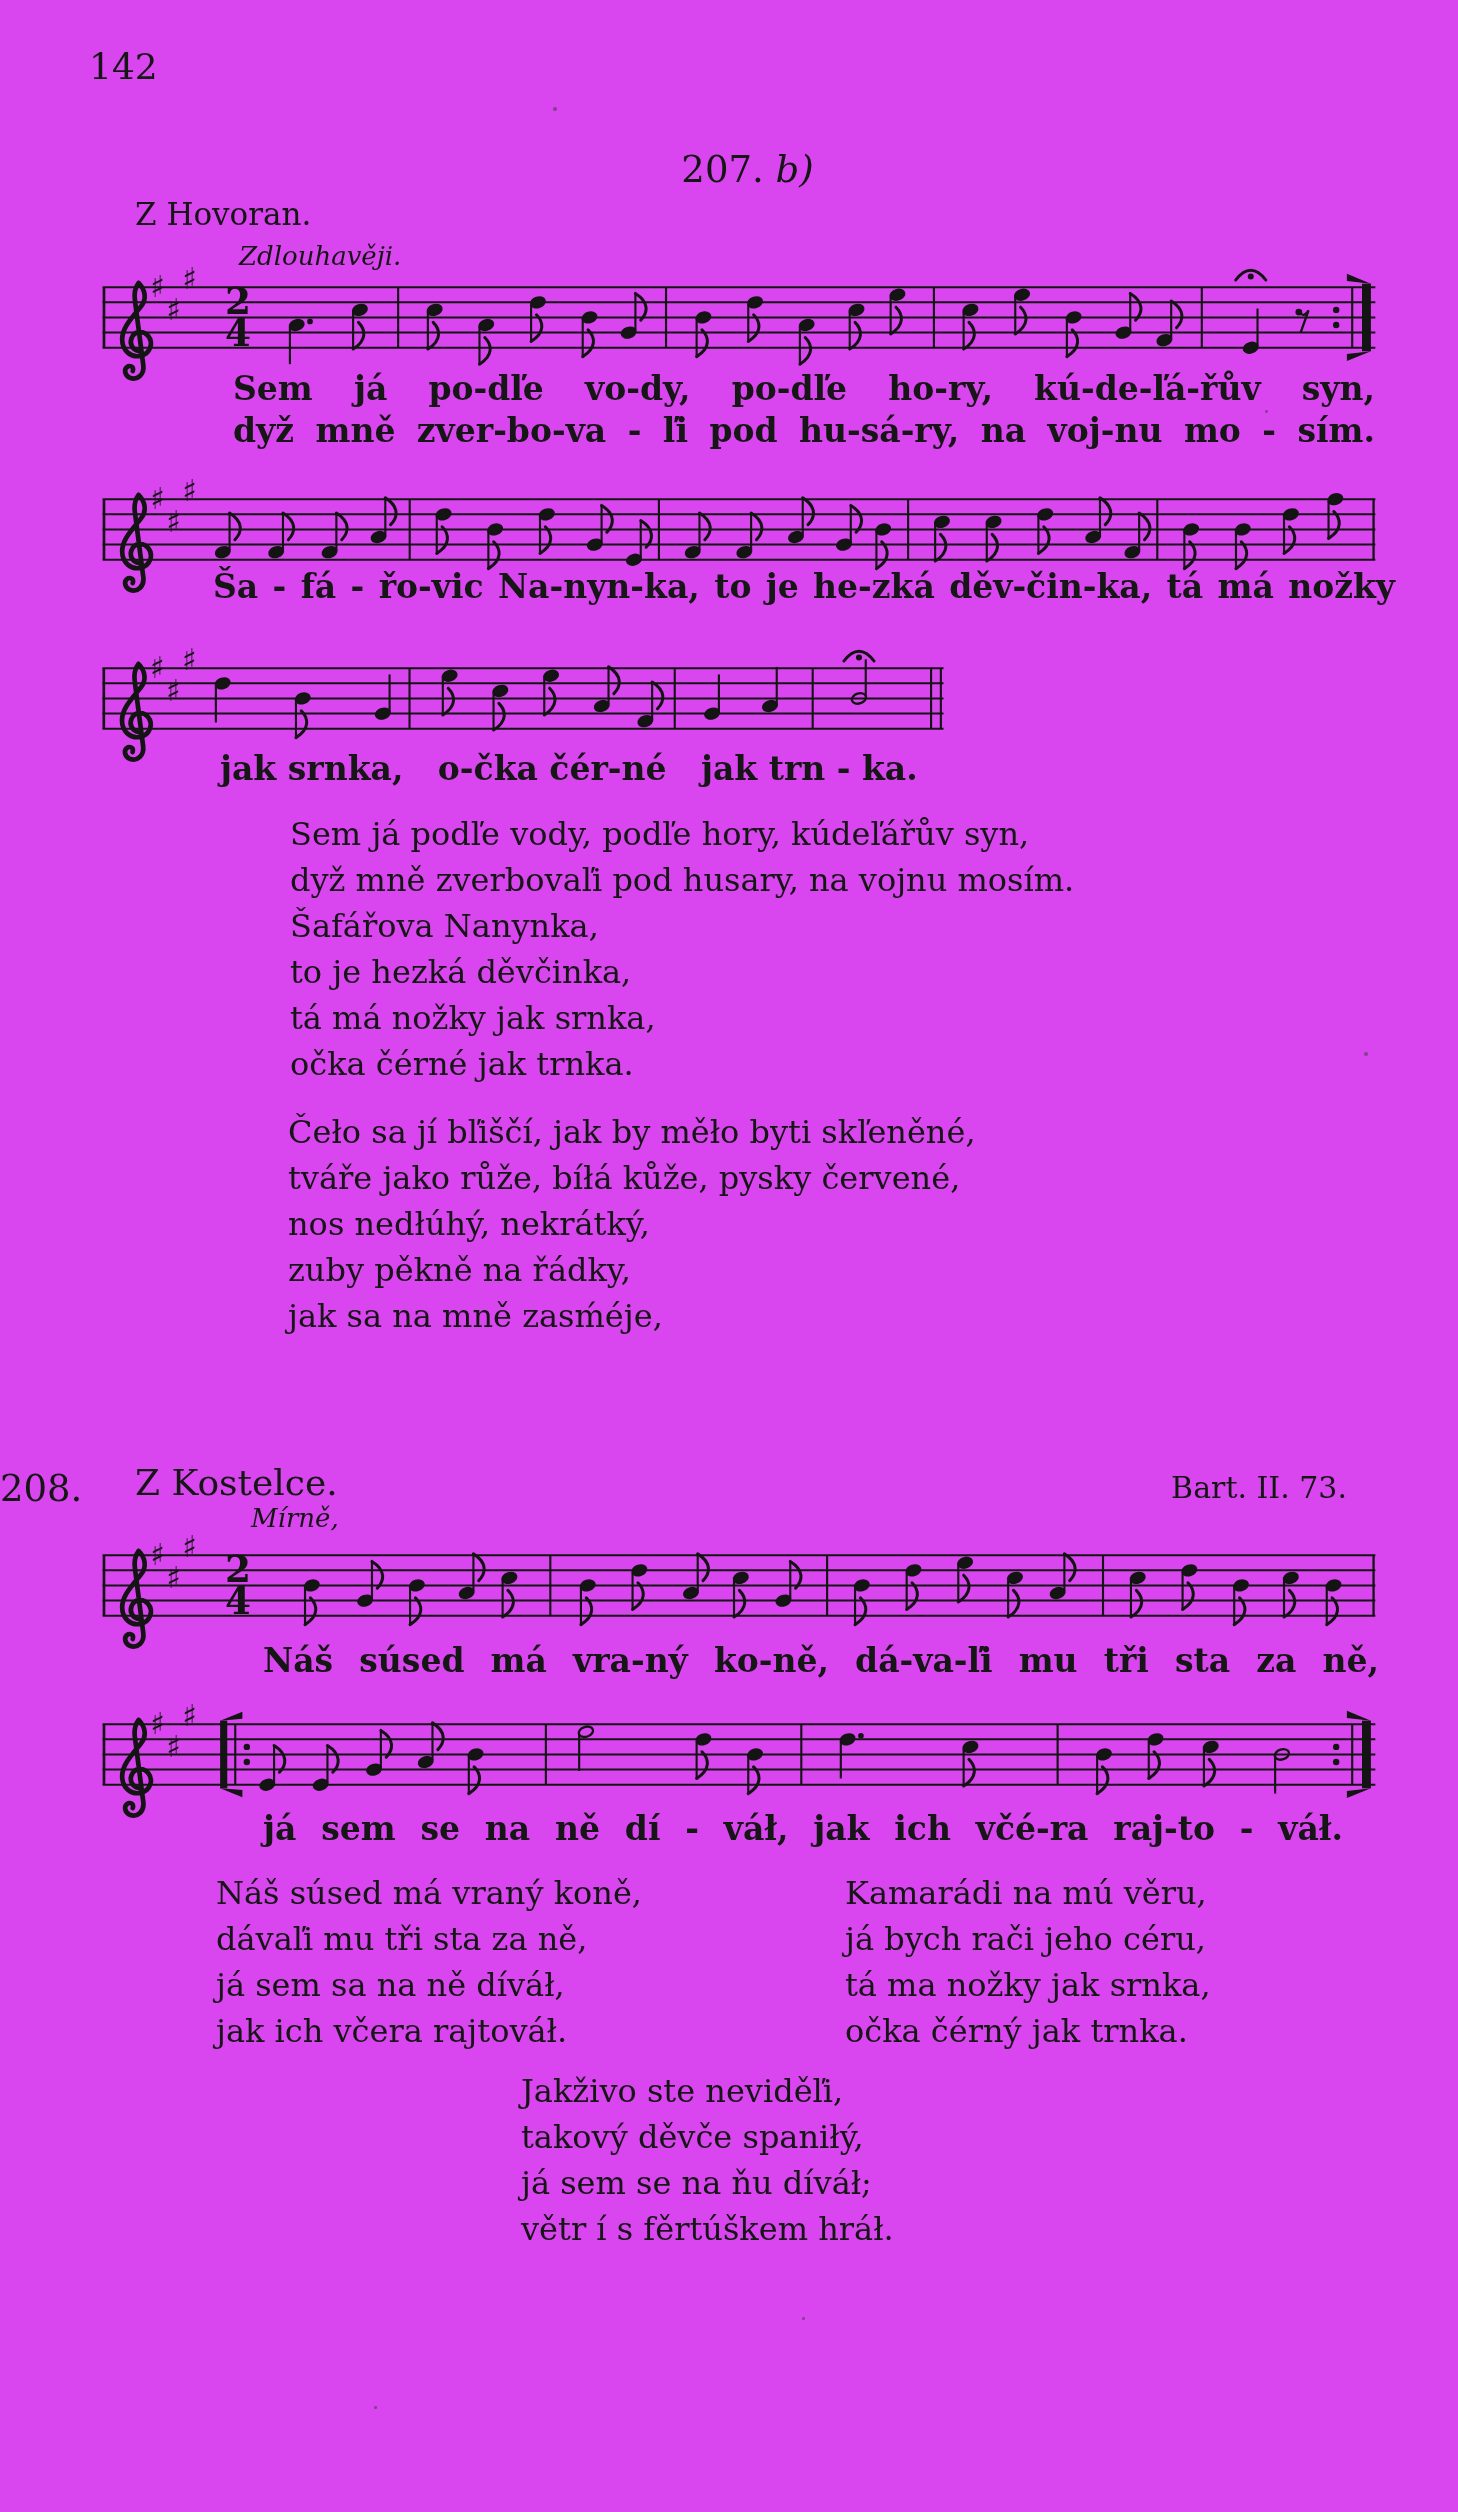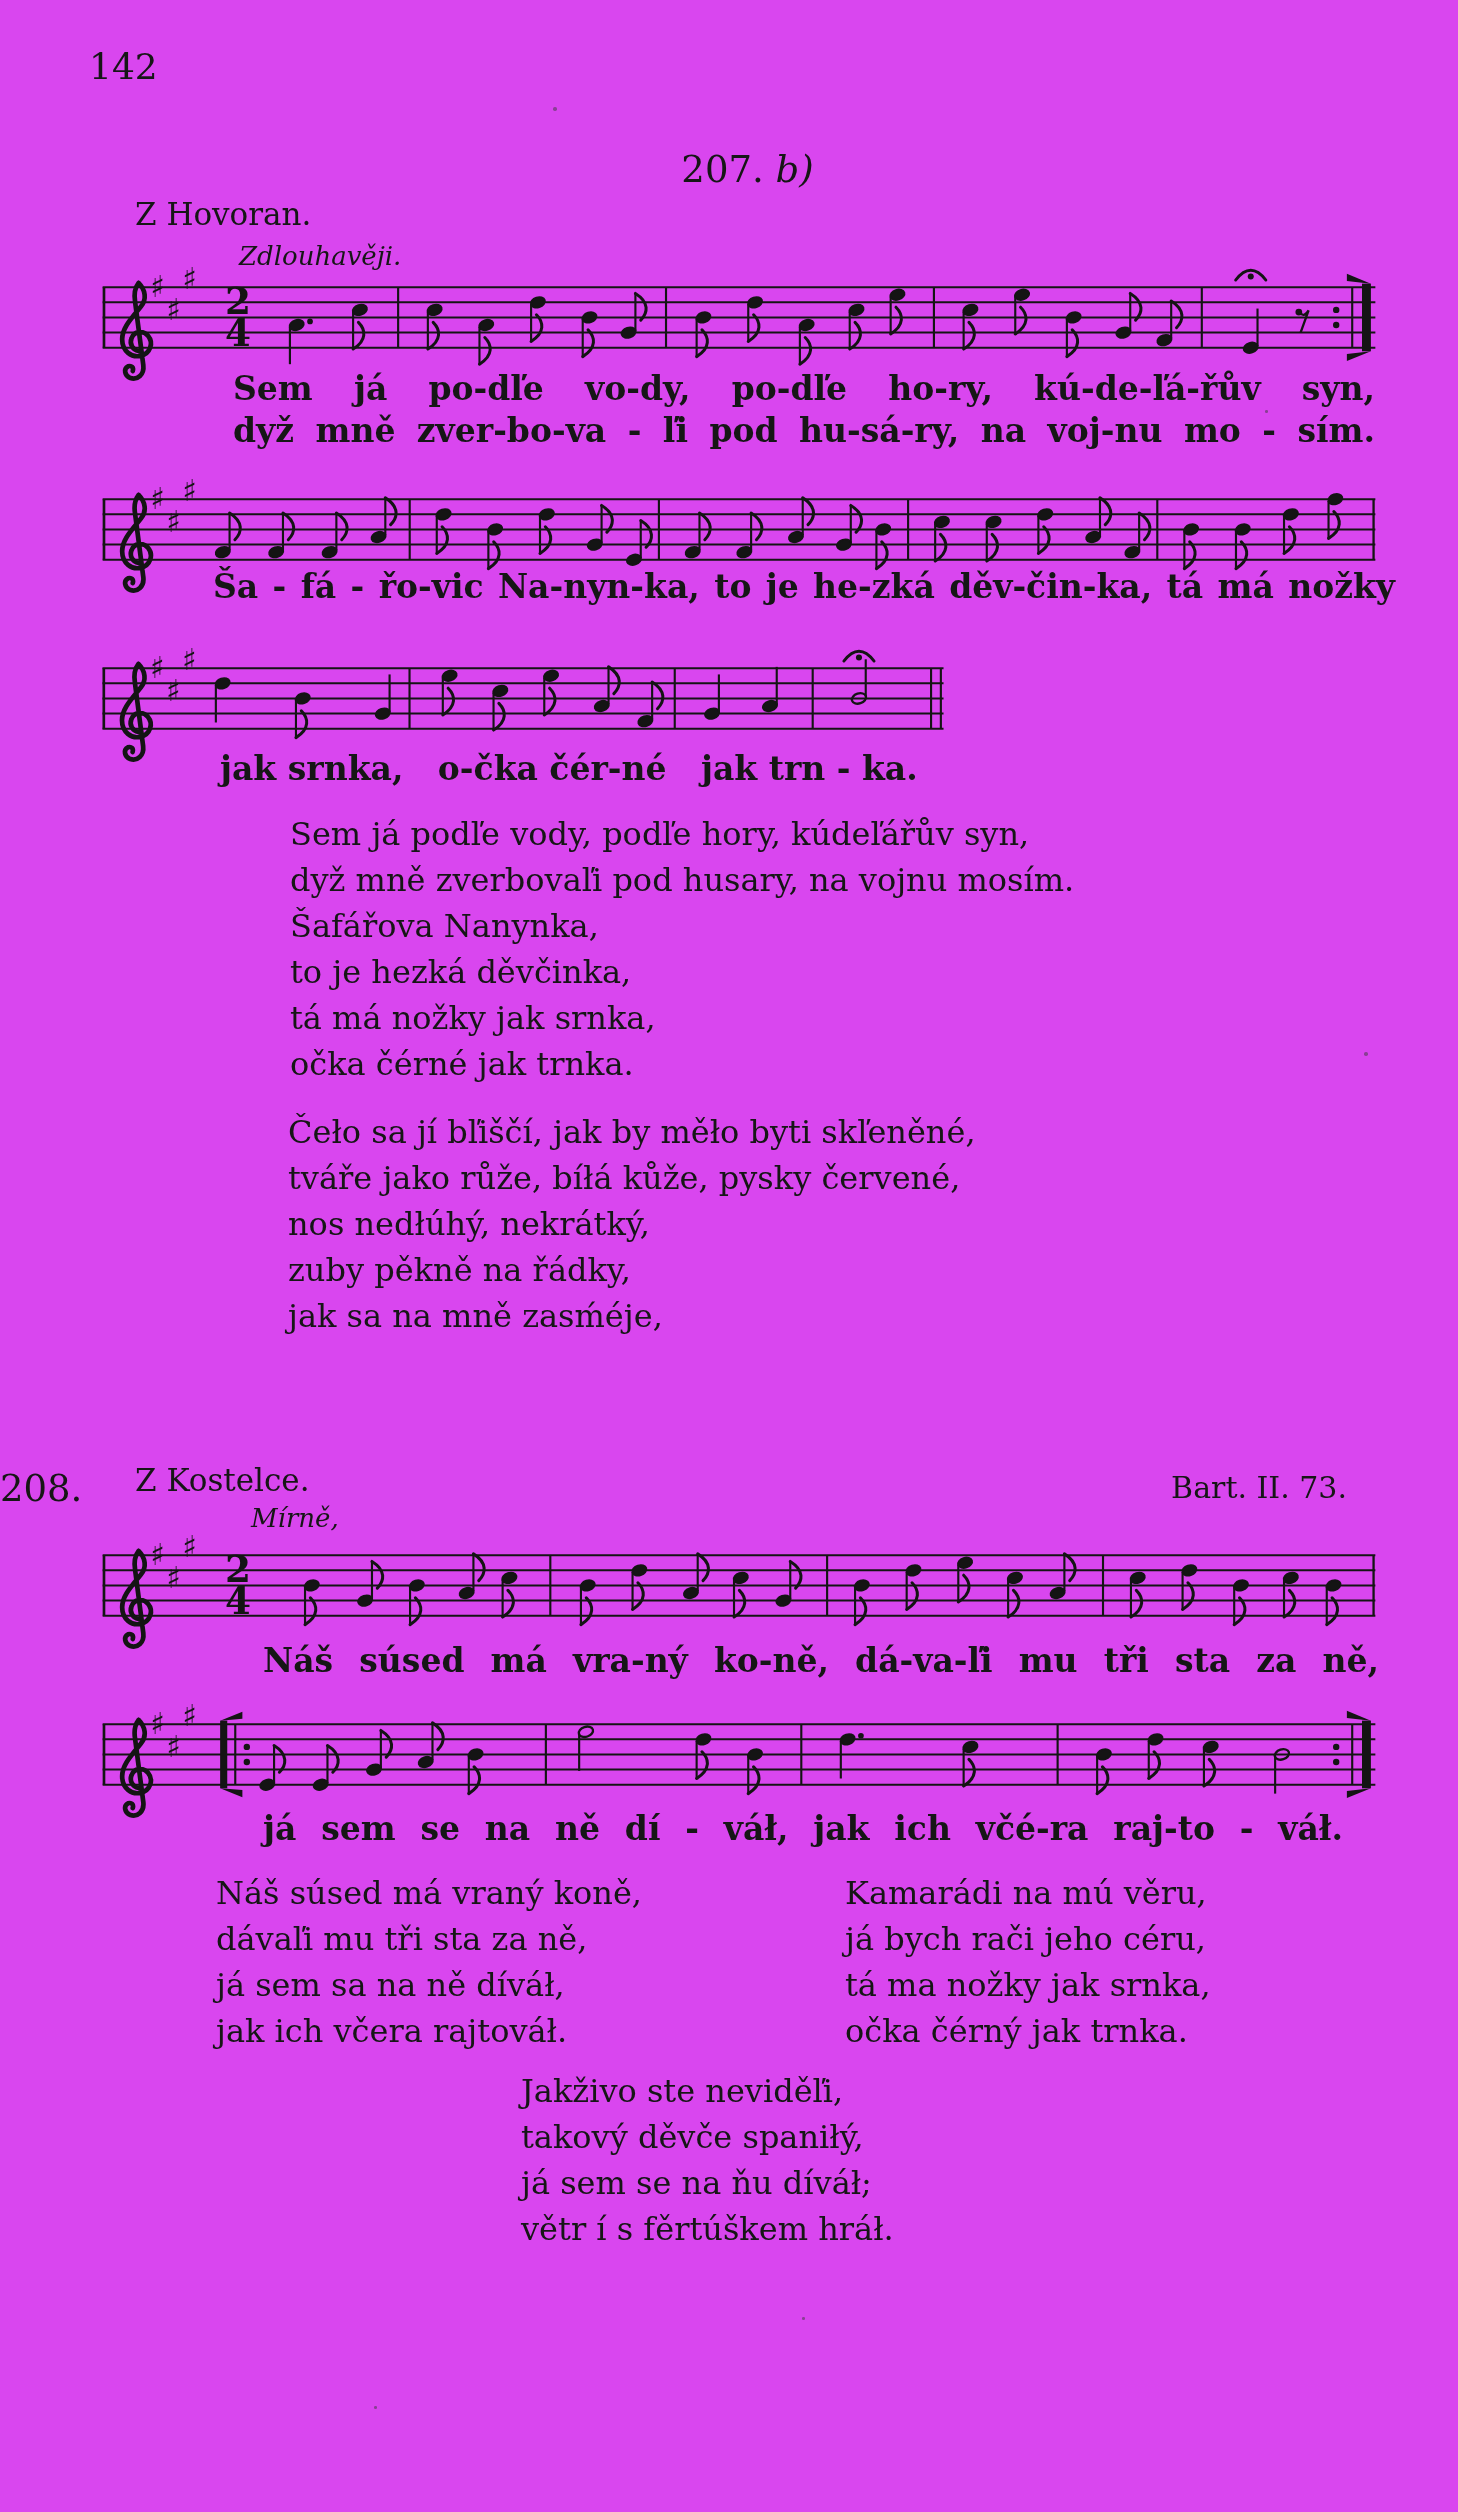--- a/index.html
+++ b/index.html
@@ -21,21 +21,21 @@
   #heading-207{left:0;top:148px;width:1459px;text-align:center;font-size:37px;text-indent:36px;}
   #source-207{left:135px;top:196px;font-size:31px;}
   #tempo-207{left:239px;top:241px;font-size:26px;}
   #lyric-1{left:233px;top:369px;width:1142px;}
   #lyric-2{left:233px;top:411px;width:1142px;}
   #lyric-3{left:213px;top:567px;width:1182px;}
   #lyric-4{left:220px;top:749px;}
   #verse-1{left:290px;top:811px;}
   #verse-2{left:288px;top:1109px;}
   #heading-208{left:0;top:1421px;width:1234px;text-align:left;font-size:37px;margin-top:46px;}
-  #source-208{left:135px;top:1462px;font-size:31px;}
+  #source-208{left:135px;top:1462px;font-size:36px;}
   #reference-208{left:1069px;top:1470px;width:278px;text-align:right;font-size:30px;}
   #tempo-208{left:251px;top:1503px;font-size:26px;}
   #lyric-5{left:263px;top:1641px;width:1116px;}
   #lyric-6{left:263px;top:1809px;width:1080px;}
   #verse-col-left{left:216px;top:1870px;}
   #verse-col-right{left:845px;top:1870px;}
   #verse-center{left:521px;top:2068px;}
 </style>
 </head>
 <body>

